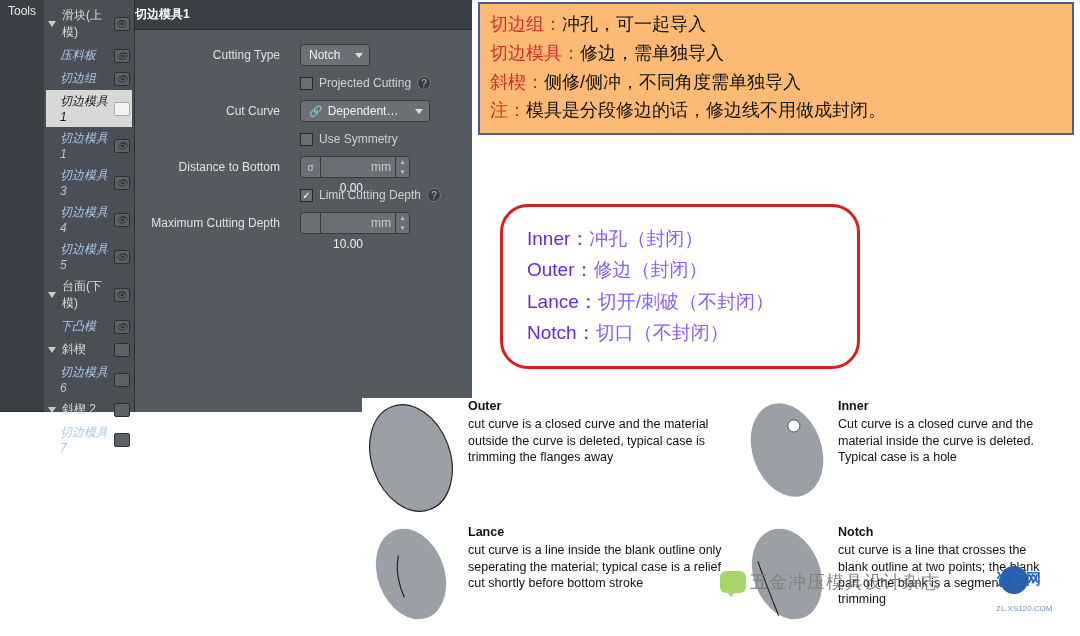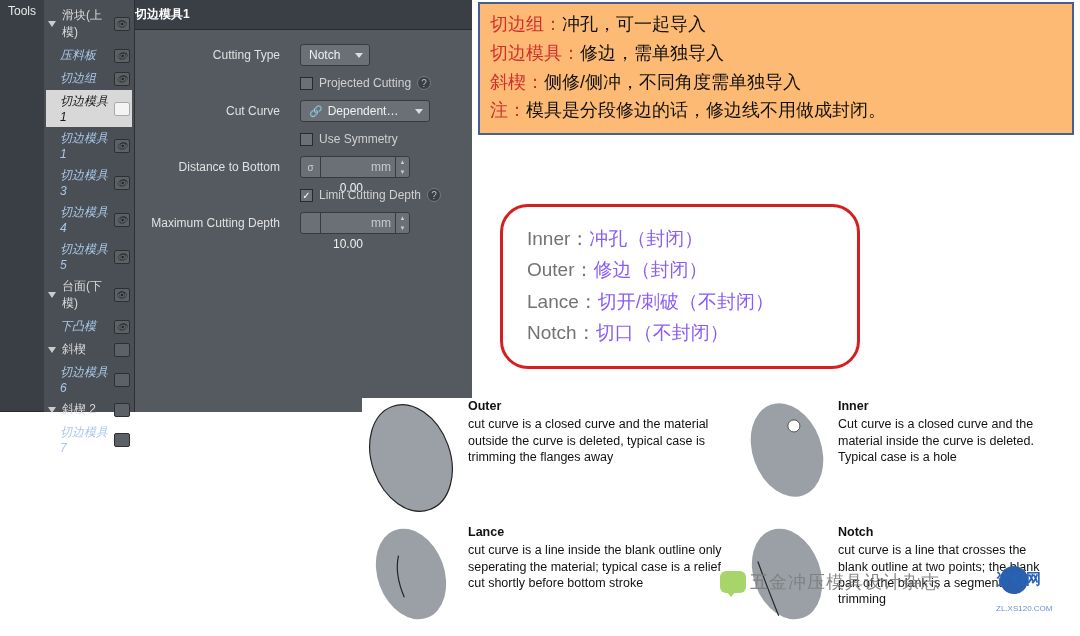--- a/index.html
+++ b/index.html
@@ -196,21 +196,21 @@
     left:500px; top:204px;
     width:360px;
     border:3px solid #d42020;
     border-radius:28px;
     padding:16px 24px 18px 24px;
     font-size:19px;
     line-height:1.65;
     background:#fff;
   }
   .red-box .rb-row { white-space:nowrap; }
-  .rb-k { color:#737373; }
+  .rb-k { color:#6d28d9; }
   .rb-v { color:#8b5cf6; }
 
   
   .illus-area {
     position:absolute;
     left:362px; top:398px;
     width:716px; height:238px;
     background:#fff;
   }
   .illus-row {

